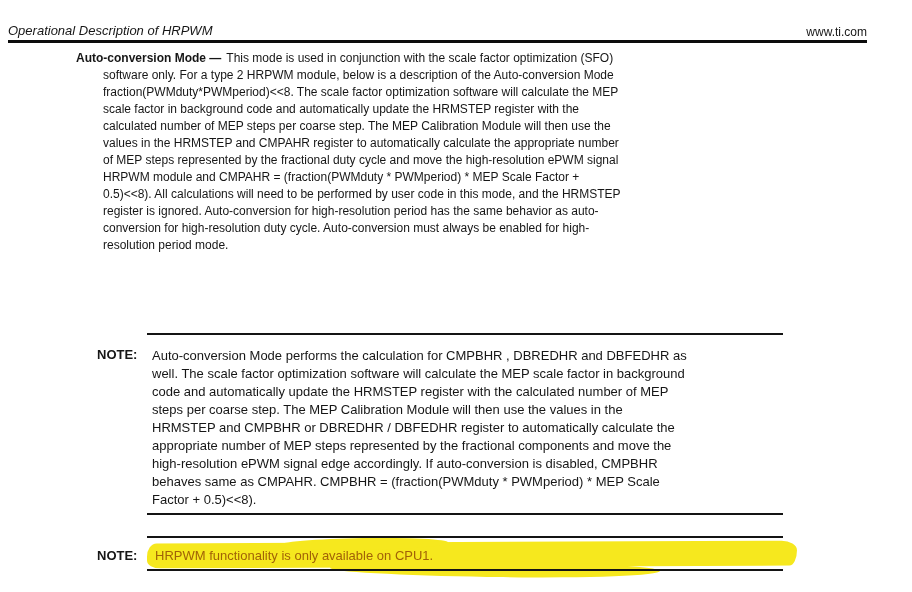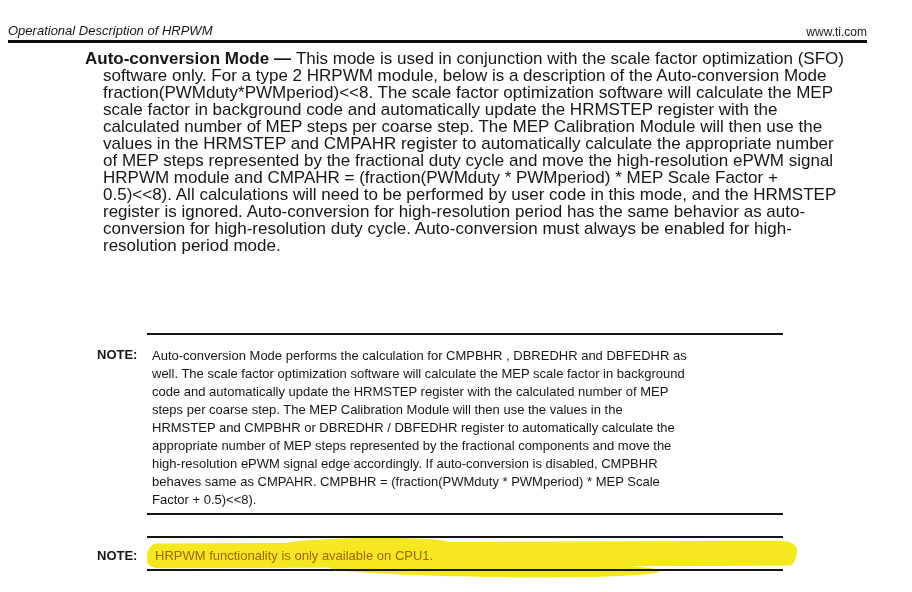--- a/index.html
+++ b/index.html
@@ -24,25 +24,25 @@
     font-size: 12px;
     white-space: nowrap;
   }
   .hdr-rule {
     left: 8px; top: 40px; width: 859px; height: 3px;
     background: #0c0c0c;
   }
 
   
   .para {
-    left: 85px; top: 50px;
-    font-size: 17px; line-height: 17px;
+    left: 76px; top: 50px;
+    font-size: 12px; line-height: 17px;
   }
   .pline { height: 17px; white-space: nowrap; }
-  .pline.ind { margin-left: 18px; }
+  .pline.ind { margin-left: 27px; }
   .term { font-weight: bold; margin-right: 5px; }
 
   
   .rule {
     left: 147px; width: 636px; height: 2px;
     background: #141414; z-index: 2;
   }
   .rule-n1-top { top: 333px; }
   .rule-n1-bot { top: 513px; }
   .rule-n2-top { top: 536px; }

